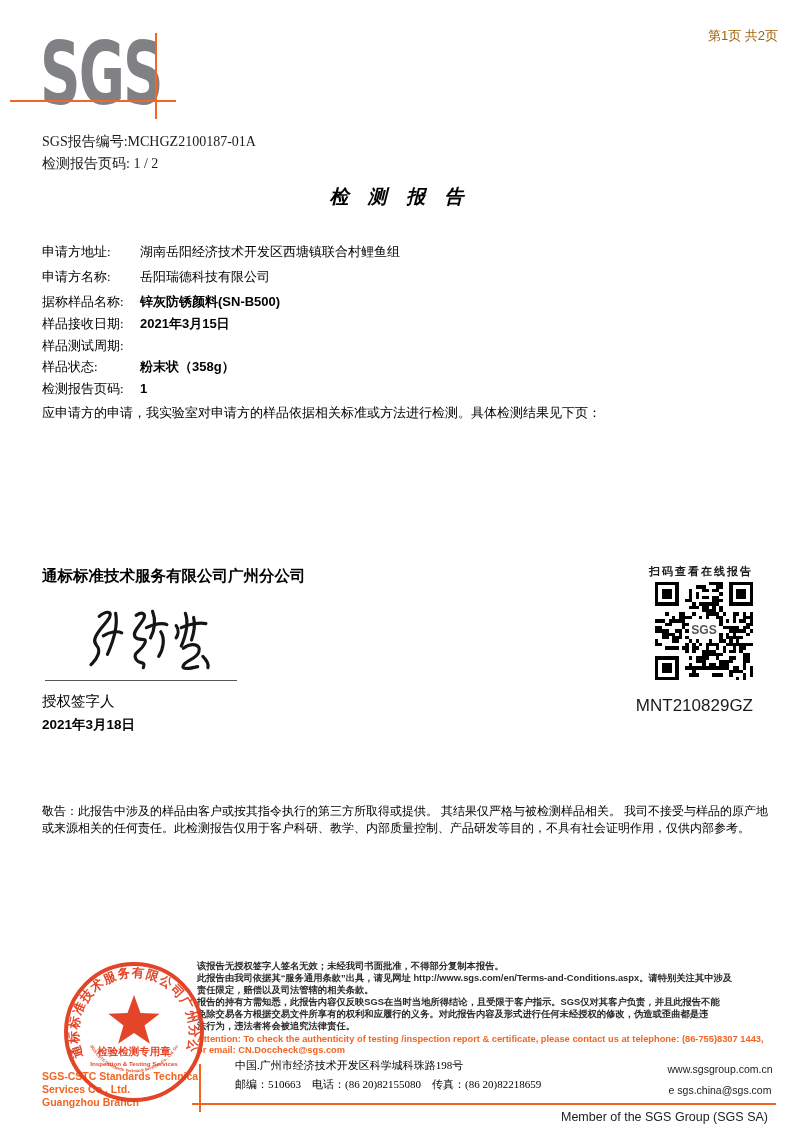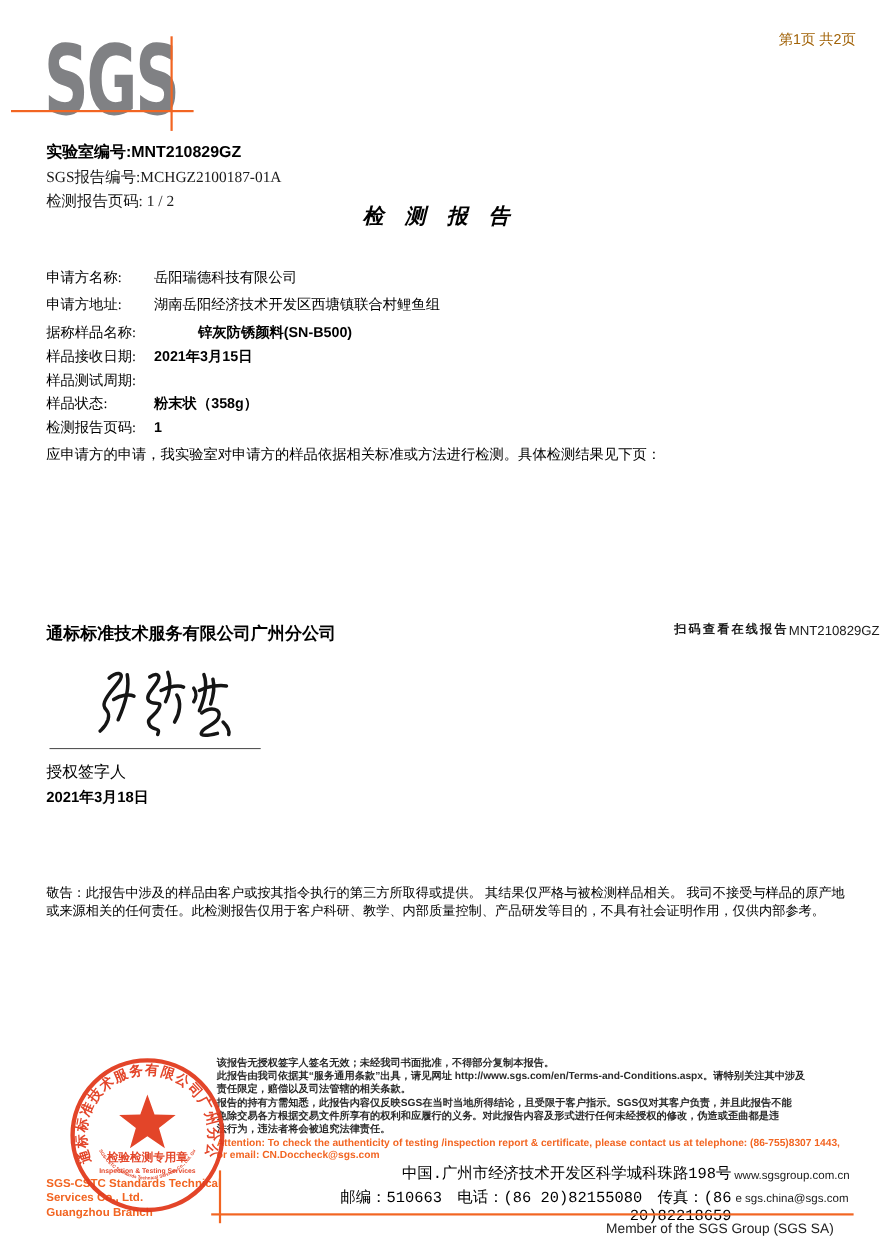--- a/index.html
+++ b/index.html
@@ -23,84 +23,83 @@
   .header-refs { position:absolute; left:42px; top:129px; }
   .ref-lab { font-size:14.5px; font-weight:bold; color:#000; }
   .ref-line { font-size:14px; margin-top:4px; font-family:"Liberation Serif","DejaVu Serif",serif; color:#1a1a1a; }
   .report-title {
     position:absolute; top:184px; left:0; width:800px; text-align:center;
     font-size:19px; font-weight:bold; letter-spacing:7px; color:#000;font-style:italic;
   }
   
   .fields { position:absolute; left:42px; top:241px; }
   .field-row { display:flex; line-height:21px; margin-bottom:4px; font-size:13px; }
-  .field-row:nth-child(3) { margin-bottom:1px;gap:40px; }
+  .field-row:nth-child(3) { margin-bottom:1px; }
   .field-row:nth-child(n+4) { margin-bottom:0.5px; }
   .field-label { width:98px; flex:0 0 98px; font-family:"Liberation Serif","DejaVu Serif",serif; color:#000; }
   .field-value { font-family:"Liberation Serif","DejaVu Serif",serif; color:#000; }
   .field-row:nth-child(n+3) .field-value { font-family:"Liberation Sans","DejaVu Sans",sans-serif; font-weight:600; }
   .intro { position:absolute; left:42px; top:404px; width:720px; font-size:13px;
     font-family:"Liberation Serif","DejaVu Serif",serif; color:#000; }
   
   .company-name { position:absolute; left:42px; top:566px; font-size:15.5px; font-weight:bold; color:#000; }
   .signature-svg { position:absolute; left:78px; top:600px; width:145px; height:80px; }
   .sig-line { position:absolute; left:45px; top:680px; width:192px; height:1px; background:#555; }
   .signer-role { position:absolute; left:42px; top:692px; font-size:14.5px; font-weight:500; color:#000; }
   .sign-date { position:absolute; left:42px; top:716px; font-size:13.5px; font-weight:600; color:#000; }
   
-  .qr-block { position:absolute; left:613px; top:564px; width:140px; display:flex; flex-direction:row; align-items:flex-start; }
+  .qr-block { position:absolute; left:613px; top:564px; width:140px; display:flex; flex-direction:column; align-items:flex-end; }
   .qr-caption { font-size:11px; font-weight:600; letter-spacing:2px; color:#1a1a1a; white-space:nowrap; }
   .qr-svg { width:98px; height:98px; margin-top:3px; }
-  .qr-code-text { font-size:12px; color:#1a1a1a; margin-top:2px; }
+  .qr-code-text { font-size:17px; color:#1a1a1a; margin-top:16px; }
   
   .notice { position:absolute; left:42px; top:803px; width:728px; font-size:12px; line-height:1.38;
     font-family:"Liberation Serif","DejaVu Serif",serif; color:#000; }
   
   .footer-company-en { position:absolute; left:42px; top:1070px; width:180px;
     font-size:10.5px; font-weight:bold; color:#F26522; line-height:13px; z-index:1; }
   .stamp-svg { position:absolute; left:60px; top:958px; width:148px; height:148px; z-index:3; opacity:0.94; }
   .legal-cn { position:absolute; left:197px; top:960px; width:594px; font-size:9.3px; line-height:12.1px;
     font-weight:600; color:#2b2b2b; white-space:pre-line; }
   .attention-en { position:absolute; left:197px; top:1034px; width:594px; font-size:9.3px; line-height:11.4px;
     font-weight:bold; color:#F26522; white-space:pre-line; }
-  .address-block { position:absolute; left:235px; top:1058px; width:430px; text-align:right;
-    font-family:Liberation Mono, monospace; font-size:14px; color:#000; }
+  .address-block { position:absolute; left:235px; top:1058px; width:430px; text-align:left;
+    font-family:Liberation Serif, serif; font-size:11px; color:#000; }
   .address-block .contact { margin-top:4px; }
   .links-block { position:absolute; left:652px; top:1063px; width:136px; text-align:center; font-size:10.5px; color:#1a1a1a; }
   .links-block .email { margin-top:9px; }
   .mark-v-bottom { left:199px; top:1064px; width:2px; height:48px; }
   .mark-h-bottom { left:192px; top:1103px; width:584px; height:2px; }
-  .member-line { position:absolute; top:1110px; right:42px; font-size:12.5px; font-weight:500; color:#222; }
+  .member-line { position:absolute; top:1110px; right:32px; font-size:12.5px; font-weight:500; color:#222; }
 </style>
 </head>
 <body>
 
 <div class="page">
 
   <div class="page-indicator">第1页 共2页</div>
   <div class="logo-text">SGS</div>
   <div class="mark mark-h-top"></div>
   <div class="mark mark-v-top"></div>
 
   <div class="header-refs">
-    <div class="ref-lab">实验室编号:MNT210829GZ</div>
     <div class="ref-line">SGS报告编号:MCHGZ2100187-01A</div>
     <div class="ref-line">检测报告页码: 1 / 2</div>
   </div>
 
   <div class="report-title">检 测 报 告</div>
 
   <div class="fields">
     <div class="field-row">
+      <span class="field-label">申请方地址:</span>
+      <span class="field-value">湖南岳阳经济技术开发区西塘镇联合村鲤鱼组</span>
+    </div>
+    <div class="field-row">
       <span class="field-label">申请方名称:</span>
       <span class="field-value">岳阳瑞德科技有限公司</span>
-    </div>
-    <div class="field-row">
-      <span class="field-label">申请方地址:</span>
-      <span class="field-value">湖南岳阳经济技术开发区西塘镇联合村鲤鱼组</span>
     </div>
     <div class="field-row">
       <span class="field-label">据称样品名称:</span>
       <span class="field-value">锌灰防锈颜料(SN-B500)</span>
     </div>
     <div class="field-row">
       <span class="field-label">样品接收日期:</span>
       <span class="field-value">2021年3月15日</span>
     </div>
     <div class="field-row">

